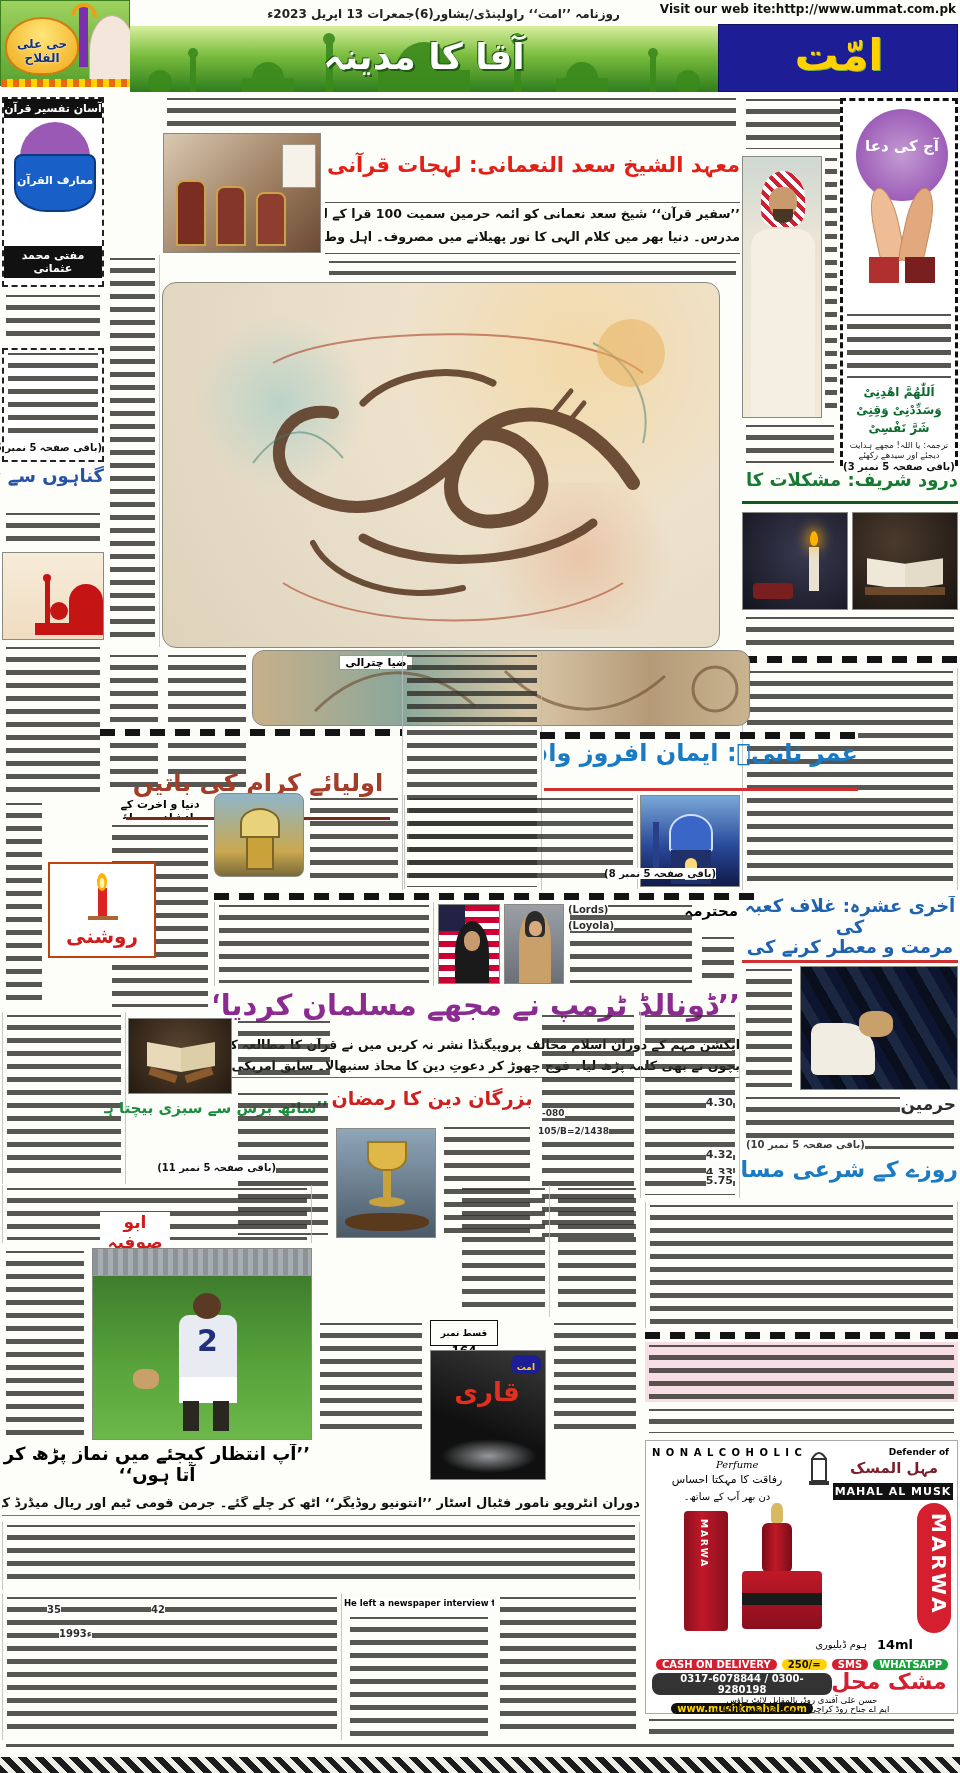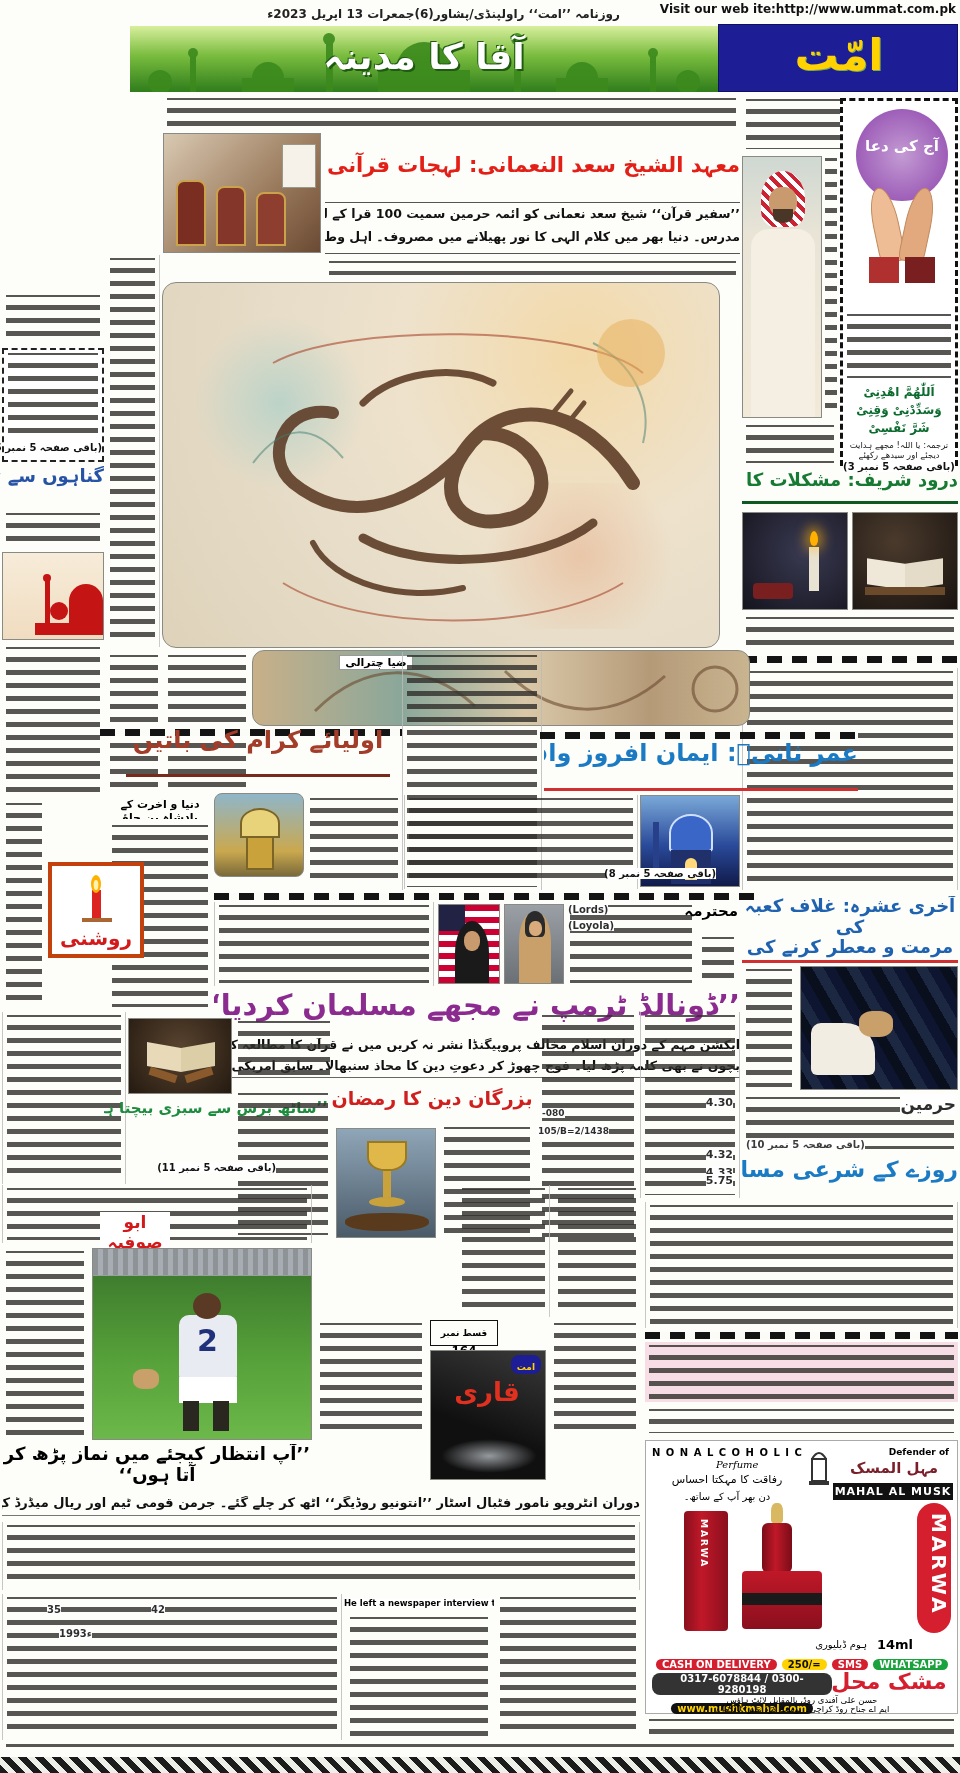--- a/index.html
+++ b/index.html
@@ -20,20 +20,28 @@
   .badge{background:#fff;font-weight:bold;text-align:center;}
   .imgbox{border:1px solid #8a8a84;overflow:hidden;padding-left:32px;}
   .cont{font-size:10px;font-weight:bold;color:#111;background:#fff;text-align:center;white-space:nowrap;}
   .chip{display:inline-block;border-radius:8px;padding:0 6px;font-weight:bold;}
 </style>
 </head>
 <body>
 
 <div id="page">
 
+  <div class="abs" style="left:0;top:0;width:130px;height:86px;background:linear-gradient(180deg,#9ed25e,#5aa32e);border:1px solid #3c7d1d;">
+    <div class="abs" style="left:78px;top:6px;width:9px;height:60px;background:#7a2fae;"></div>
+    <div class="abs" style="left:70px;top:2px;width:26px;height:26px;border-radius:50%;border:4px solid #e8a21a;border-left-color:transparent;border-bottom-color:transparent;transform:rotate(-40deg);"></div>
+    <div class="abs" style="right:-6px;top:14px;width:46px;height:72px;background:#f3e6da;border-radius:50% 50% 0 0;border:1px solid #caa;"></div>
+    <div class="abs" style="left:4px;top:16px;width:74px;height:58px;background:radial-gradient(circle at 50% 30%,#ffe67a,#f0a817);border-radius:50% 50% 45% 45%;border:2px solid #d07c10;"></div>
+    <div class="abs ur" style="left:6px;top:36px;width:70px;text-align:center;font-size:12px;font-weight:bold;color:#14317d;text-shadow:0 0 2px #fff;">حی علی الفلاح</div>
+    <div class="abs" style="left:0;top:78px;width:130px;height:8px;background:repeating-linear-gradient(90deg,#e86a10 0 6px,#ffd200 6px 12px);"></div>
+  </div>
 
   <div class="abs en" style="left:600px;top:2px;width:356px;height:16px;font-size:12px;font-weight:bold;color:#111;text-align:right;">Visit our web ite:http://www.ummat.com.pk</div>
 
   <div class="abs ur" style="left:290px;top:7px;width:330px;height:20px;font-size:12px;font-weight:bold;color:#222;text-align:center;white-space:nowrap;">روزنامہ ’’امت‘‘ راولپنڈی/پشاور(6)جمعرات 13 اپریل 2023ء</div>
 
   <div class="abs" style="left:718px;top:24px;width:240px;height:68px;background:#1d1d96;border:1px solid #101060;">
     <div class="abs ur" style="left:0;top:4px;width:240px;text-align:center;font-size:44px;font-weight:bold;color:#ffd200;text-shadow:1px 1px 0 #7a5;">امّت</div>
   </div>
 
   <div class="abs" style="left:130px;top:26px;width:588px;height:66px;background:linear-gradient(180deg,#d8ef9d 0%,#79bc3e 45%,#2f7d1c 100%);overflow:hidden;">
@@ -53,20 +61,29 @@
           <circle cx="63" cy="27" r="5"></circle>
         <rect x="520" y="30" width="6" height="36"></rect>
           <circle cx="523" cy="27" r="5"></circle>
         <circle cx="30" cy="56" r="12"></circle>
           <circle cx="558" cy="56" r="12"></circle>
       </g>
     </svg>
     <div class="abs ur" style="left:0;top:10px;width:588px;text-align:center;font-size:36px;font-weight:bold;color:#ffffff;text-shadow:2px 2px 0 #1e5a10,-1px -1px 0 #1e5a10;">آقا کا مدینہ</div>
   </div>
 
+  <div class="abs" style="left:2px;top:97px;width:102px;height:190px;border:2px dashed #222;background:#fff;">
+    <div class="ur" style="background:#111;color:#fff;font-size:11px;font-weight:bold;text-align:center;padding:3px 0;">آسان تفسیر قرآن</div>
+    <div style="position:relative;height:128px;">
+      <div class="abs" style="left:16px;top:4px;width:70px;height:70px;border-radius:50%;background:#9b59b6;"></div>
+      <div class="abs" style="left:10px;top:36px;width:82px;height:58px;background:#1860c8;border-radius:8px 8px 40% 40%;border:2px solid #0c3a80;"></div>
+      <div class="abs ur" style="left:10px;top:56px;width:82px;text-align:center;font-size:11px;font-weight:bold;color:#fff;">معارف القرآن</div>
+    </div>
+    <div class="ur" style="background:#111;color:#fff;font-size:11px;font-weight:bold;text-align:center;padding:3px 0;">مفتی محمد عثمانی</div>
+  </div>
 
   <div class="abs tx" style="left:2px;top:292px;width:102px;height:52px;"></div>
 
   <div class="abs" style="left:2px;top:348px;width:102px;height:114px;border:2px dashed #222;background:#fff;">
     <div class="tx" style="height:86px;"></div>
     <div class="cont ur">(باقی صفحہ 5 نمبر 5)</div>
   </div>
 
   <div class="abs hl ur" style="left:0;top:466px;width:104px;height:42px;font-size:18px;color:#2653a6;">گناہوں سے توبہ</div>
 
@@ -87,21 +104,21 @@
       </g>
     </svg>
   </div>
 
   <div class="abs tx" style="left:2px;top:644px;width:102px;height:152px;"></div>
 
   <div class="abs hlw ur" style="left:104px;top:799px;width:112px;height:20px;font-size:11px;">دنیا و آخرت کے بادشاہ بن جاؤ</div>
   <div class="abs tx" style="left:108px;top:822px;width:104px;height:188px;"></div>
   <div class="abs tx" style="left:2px;top:800px;width:44px;height:210px;"></div>
 
-  <div class="abs" style="left:48px;top:862px;width:96px;height:96px;background:#fff;border:4px solid #c2410c;text-align:center;">
+  <div class="abs" style="left:48px;top:862px;width:108px;height:96px;background:#fff;border:2px solid #c2410c;text-align:center;">
     <svg width="40" height="52" style="margin-top:4px;">
       <rect x="16" y="20" width="9" height="30" fill="#d22"></rect>
       <ellipse cx="20" cy="14" rx="5" ry="9" fill="#ffb000"></ellipse>
       <ellipse cx="20" cy="15" rx="2.4" ry="5" fill="#fff3b0"></ellipse>
       <rect x="6" y="48" width="30" height="4" fill="#a63"></rect>
     </svg>
     <div class="ur" style="font-size:20px;font-weight:bold;color:#d21a1a;">روشنی</div>
   </div>
 
   <div class="abs tx" style="left:163px;top:95px;width:577px;height:36px;"></div>
@@ -202,21 +219,21 @@
         <g fill="none" stroke="#6b4a30" stroke-width="3">
       <path d="M30,60 C80,10 140,10 190,55"></path>
           <path d="M220,20 C270,70 330,70 380,25"></path>
       <circle cx="430" cy="38" r="22"></circle>
         </g>
       </svg>
     <div class="badge ur abs" style="left:86px;top:4px;width:74px;font-size:11px;border:1px solid #999;">ضیا چترالی</div>
   </div>
 
   <div class="abs dash" style="left:100px;top:729px;width:302px;"></div>
-  <div class="abs hl ur" style="left:126px;top:727px;width:264px;height:50px;font-size:24px;color:#a33c28;border-bottom:3px solid #7a2a1a;">اولیائے کرام کی باتیں</div>
+  <div class="abs hl ur" style="left:126px;top:770px;width:264px;height:50px;font-size:24px;color:#a33c28;border-bottom:3px solid #7a2a1a;">اولیائے کرام کی باتیں</div>
 
   <div class="abs tx cols2" style="left:402px;top:652px;width:140px;height:238px;"></div>
 
   <div class="abs dash" style="left:540px;top:732px;width:318px;"></div>
   <div class="abs hl ur" style="left:544px;top:740px;width:314px;height:46px;font-size:24px;color:#1a7bc4;">عمر ثانیؓ: ایمان افروز واقعات</div>
   <div class="abs" style="left:544px;top:788px;width:314px;height:3px;background:#d03030;"></div>
 
   <div class="abs imgbox" style="left:214px;top:793px;width:90px;height:84px;border-radius:8px;background:linear-gradient(180deg,#8fb6c9,#caa84e 70%,#7a6a3a);">
     <div class="abs" style="left:25px;top:14px;width:40px;height:30px;background:#e8d27a;border-radius:50% 50% 0 0;border:2px solid #7a6428;"></div>
     <div class="abs" style="left:31px;top:42px;width:28px;height:34px;background:#caa23c;border:2px solid #7a6428;"></div>

